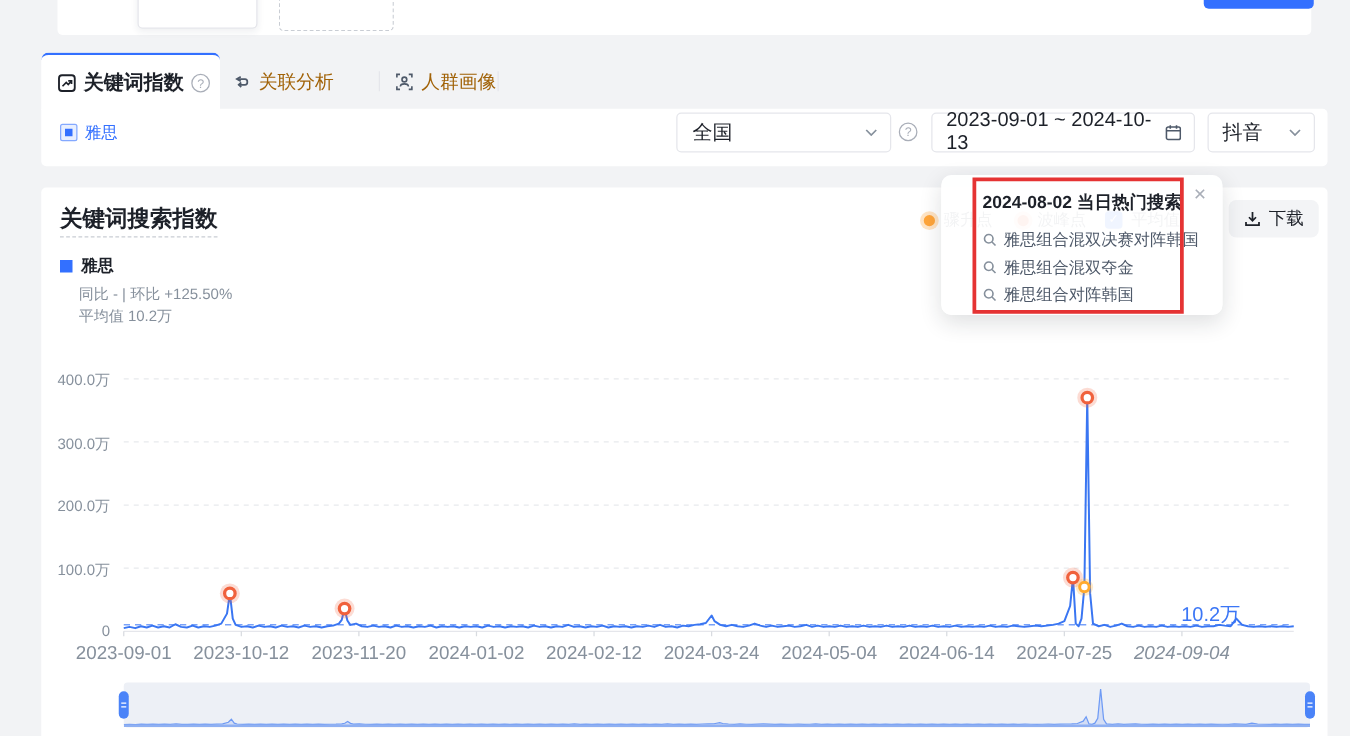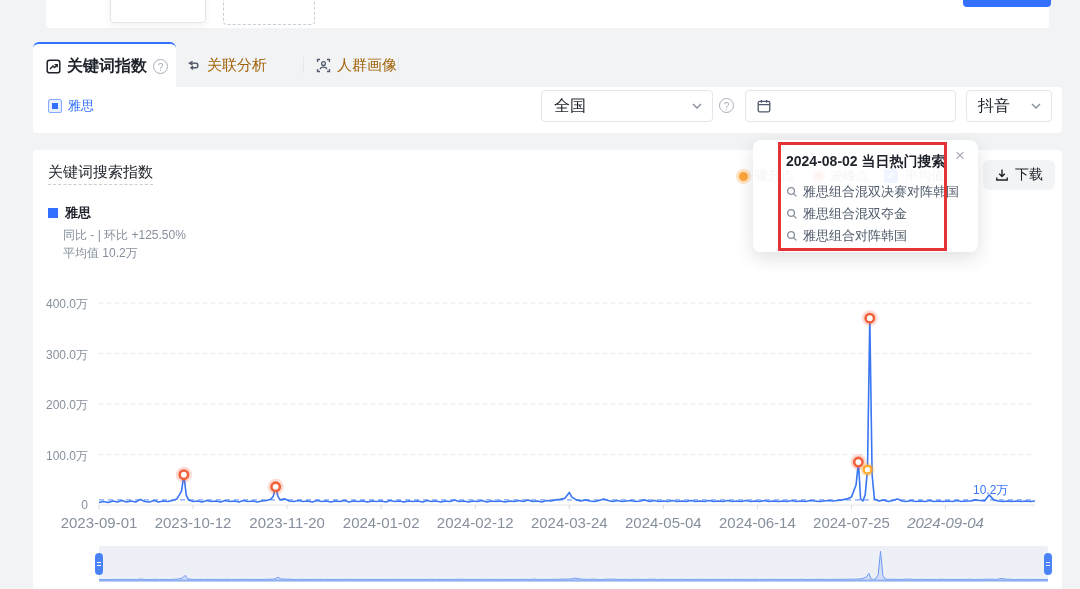--- a/index.html
+++ b/index.html
@@ -23,36 +23,36 @@
   .chip-box{width:12px;height:12px;border:1px solid #84a9ff;background:#e8efff;border-radius:2px;display:flex;align-items:center;justify-content:center;}
   .chip-box i{width:6px;height:6px;background:#3370ff;display:block;}
   .chip span{color:#3370ff;font-size:13px;}
   .inputbox{border:1px solid #e5e6eb;border-radius:4px;background:#fff;display:flex;align-items:center;box-sizing:border-box;font-size:16px;color:#1d2129;}
   .sel-region{left:541px;top:90px;width:172px;height:32px;padding:0 10px 0 12px;justify-content:space-between;}
   .date-box{left:745px;top:90px;width:211px;height:32px;padding:0 10px 0 11px;justify-content:space-between;}
   .sel-platform{left:966px;top:90px;width:86px;height:32px;padding:0 10px 0 11px;justify-content:space-between;}
   .help2{left:719px;top:98px;}
   
   .card2{left:33px;top:150px;width:1029px;height:450px;background:#fff;border-radius:4px;}
-  .panel-title{left:48px;top:163px;font-size:15px;color:#1d2129;font-weight:400;border-bottom:1px dashed #c9cdd4;padding-bottom:2px;}
+  .panel-title{left:48px;top:163px;font-size:18px;color:#1d2129;font-weight:700;border-bottom:1px dashed #c9cdd4;padding-bottom:2px;}
   .mk-item{display:flex;align-items:center;gap:7px;font-size:13px;color:#4e5969;z-index:21;}
   .dot{width:9px;height:9px;border-radius:50%;box-sizing:border-box;}
   .dot-surge{background:#ffa53a;box-shadow:0 0 0 3px rgba(255,165,58,.30);}
   .dot-peak{background:#f0613c;box-shadow:0 0 0 3px rgba(240,97,60,.30);}
   .chk{width:14px;height:14px;background:#3370ff;border-radius:3px;color:#fff;font-size:10px;line-height:14px;text-align:center;}
   .dl-btn{left:983px;top:160px;width:72px;height:30px;background:#f3f4f6;border-radius:6px;display:flex;align-items:center;justify-content:center;gap:6px;font-size:14px;color:#1d2129;z-index:21;cursor:pointer;}
   .s-legend{left:48px;top:204px;display:flex;align-items:center;gap:7px;}
   .s-legend i{width:10px;height:10px;background:#3370ff;display:block;}
   .s-legend span{font-size:13px;font-weight:bold;color:#1d2129;}
   .stat{color:#86909c;font-size:12px;}
   .stat1{left:63px;top:227px;}
   .stat2{left:63px;top:245px;}
   .ylab{color:#86909c;font-size:12px;width:58px;text-align:right;position:absolute;left:30px;}
   .xlab{color:#86909c;font-size:15px;width:90px;text-align:center;position:absolute;top:514px;}
-  .avg-lab{left:973px;top:482px;font-size:12px;color:#3b76f6;z-index:6;}
+  .avg-lab{left:945px;top:482px;font-size:16px;color:#3b76f6;z-index:6;}
   #chart-svg{position:absolute;left:0;top:0;z-index:5;pointer-events:none;}
   
   .popup{left:753px;top:140px;width:225px;height:112px;background:rgba(255,255,255,.93);border-radius:8px;box-shadow:0 6px 18px rgba(31,35,41,.14);z-index:30;}
   .popup-title{position:absolute;left:33px;top:13px;font-size:14px;font-weight:bold;color:#1d2129;white-space:nowrap;}
   .popup-close{position:absolute;right:13px;top:6px;font-size:17px;color:#a9aeb8;cursor:pointer;}
   .popup-item{position:absolute;left:33px;display:flex;align-items:center;gap:5px;font-size:13px;color:#4e5969;white-space:nowrap;}
   .red-rect{left:778px;top:142px;width:163px;height:103px;border:3px solid #e53333;z-index:40;}
   
   .brush{left:99px;top:546px;width:949px;height:36px;background:#edf0f6;border-radius:3px;z-index:6;}
   .handle{position:absolute;width:8px;height:22px;top:7px;background:#4a83f8;border-radius:4px;z-index:7;}
@@ -106,20 +106,21 @@
     <span>雅思</span>
   </div>
   <div class="abs inputbox sel-region">
     <span>全国</span>
     <svg width="10" height="6" viewBox="0 0 10 6">
         <path d="M1 1 L5 5 L9 1" fill="none" stroke="#86909c" stroke-width="1.4"></path>
       </svg>
   </div>
   <span class="abs helpc help2">?</span>
   <div class="abs inputbox date-box">
+    <span>2023-09-01 ~ 2024-10-13</span>
     <svg width="14" height="14" viewBox="0 0 14 14">
         <rect x="1.2" y="2.4" width="11.6" height="10.4" rx="1.5" fill="none" stroke="#4e5969" stroke-width="1.3"></rect>
         <path d="M1.2 5.6 H12.8 M4.4 1 V3.8 M9.6 1 V3.8" fill="none" stroke="#4e5969" stroke-width="1.3"></path>
       </svg>
   </div>
   <div class="abs inputbox sel-platform">
     <span>抖音</span>
     <svg width="10" height="6" viewBox="0 0 10 6">
         <path d="M1 1 L5 5 L9 1" fill="none" stroke="#86909c" stroke-width="1.4"></path>
       </svg>

